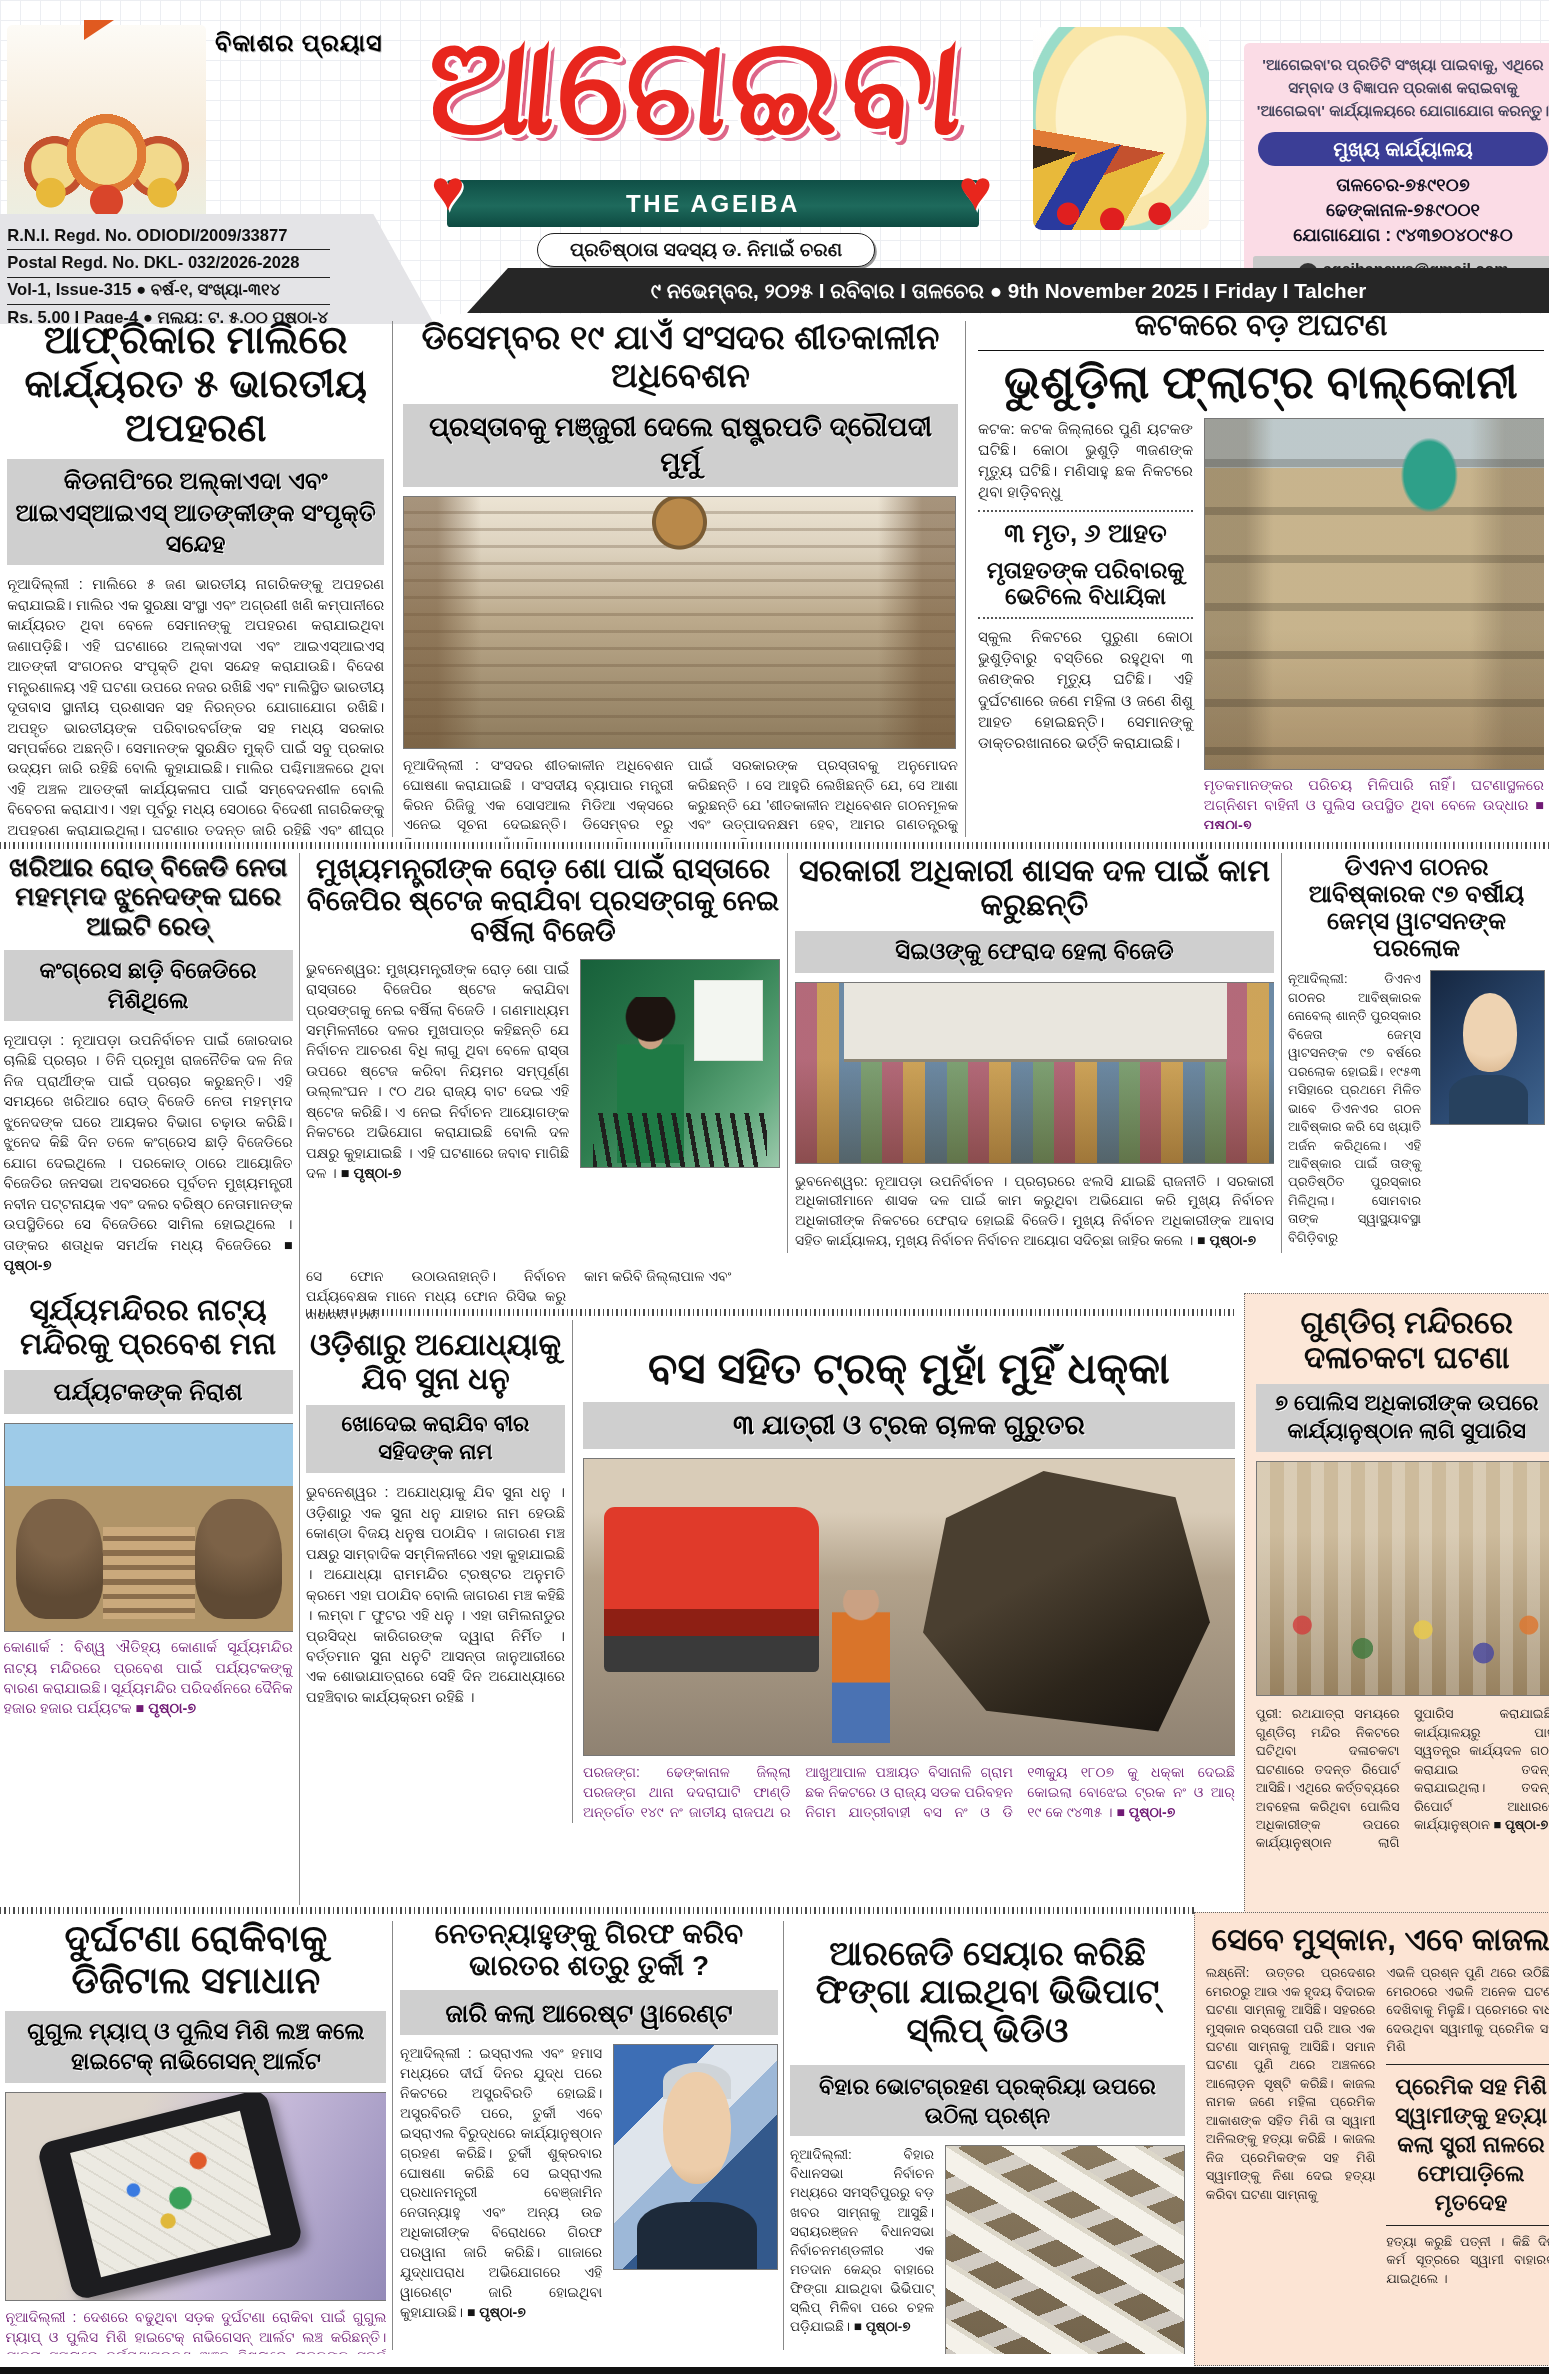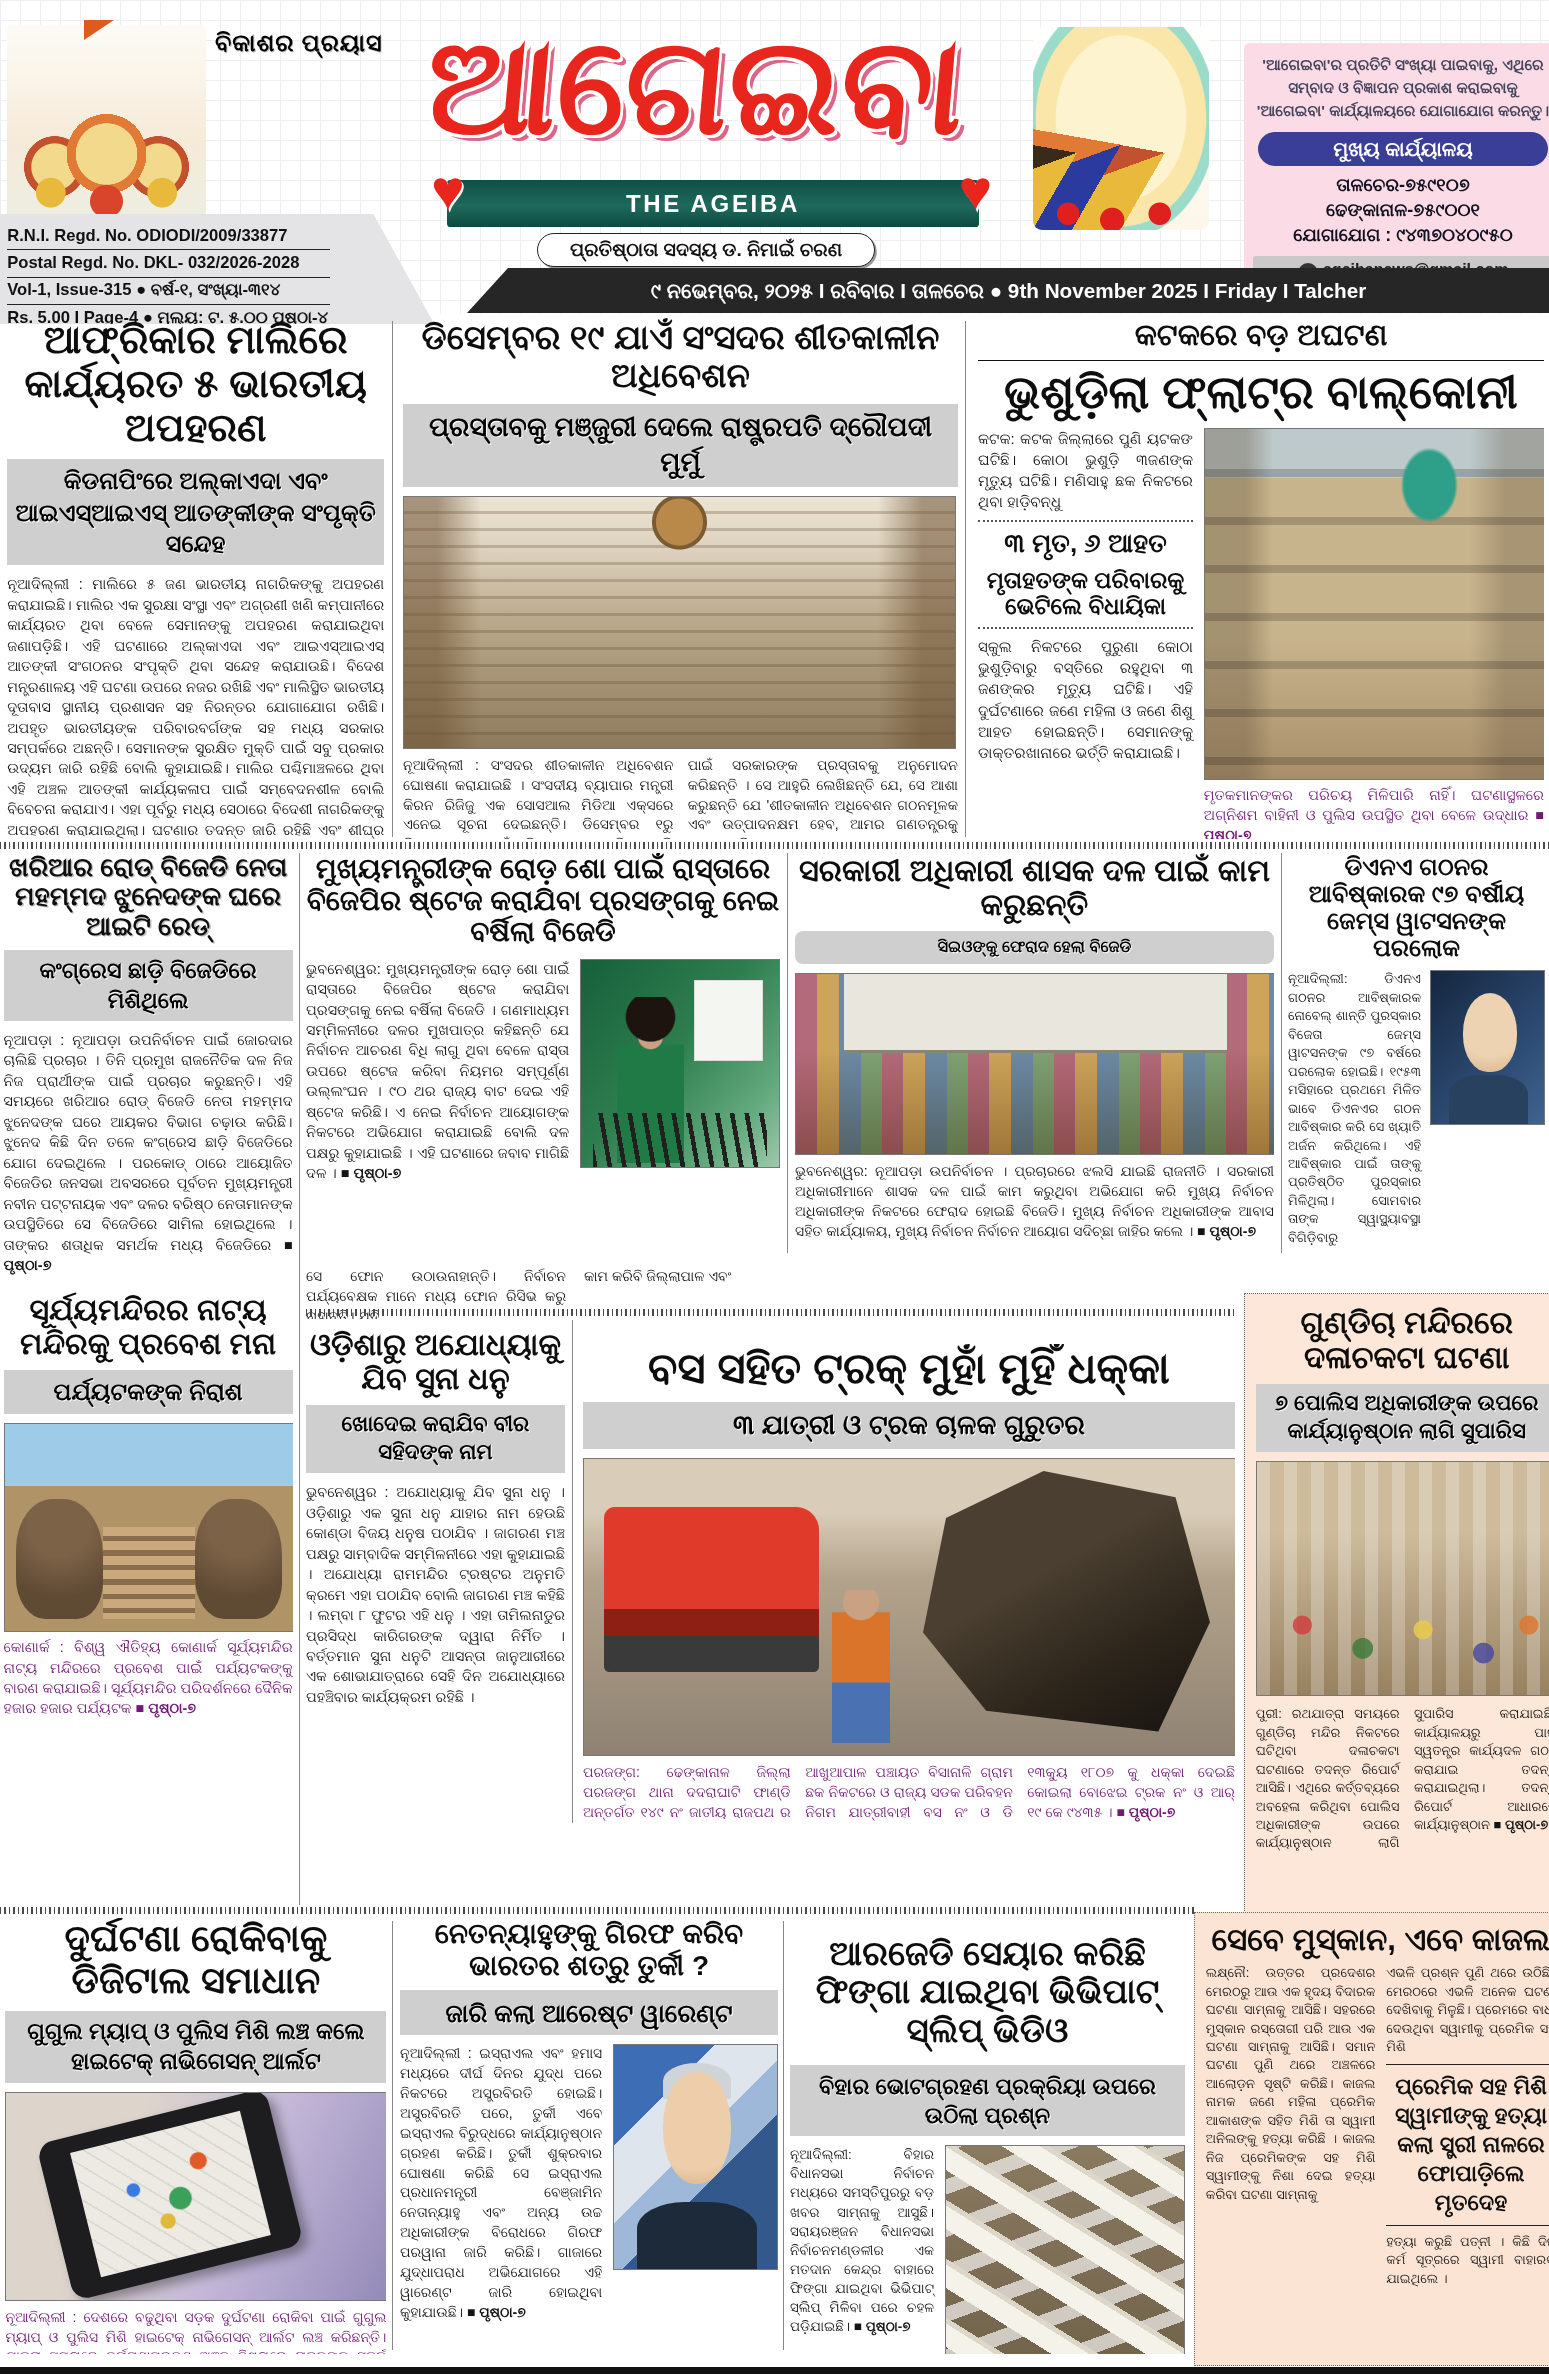--- a/index.html
+++ b/index.html
@@ -205,21 +205,21 @@
   <article class="story" style="left:403px;top:318px;width:555px;height:521px;">
     <h1 class="hl" style="font-size:34px;margin:0;">ଡିସେମ୍ବର ୧୯ ଯାଏଁ ସଂସଦର ଶୀତକାଳୀନ ଅଧିବେଶନ</h1>
     <div class="subhead" style="font-size:27px;">ପ୍ରସ୍ତାବକୁ ମଞ୍ଜୁରୀ ଦେଲେ ରାଷ୍ଟ୍ରପତି ଦ୍ରୌପଦୀ ମୁର୍ମୁ</div>
     <div class="photo ph-parliament" style="width:551px;height:251px;"></div>
     <div style="display:flex;gap:14.4px;margin-top:7.2px;">
       <p class="body-text" style="font-size:14px;margin:0;flex:1;">ନୂଆଦିଲ୍ଲୀ : ସଂସଦର ଶୀତକାଳୀନ ଅଧିବେଶନ ଘୋଷଣା କରାଯାଇଛି । ସଂସଦୀୟ ବ୍ୟାପାର ମନ୍ତ୍ରୀ କିରନ ରିଜିଜୁ ଏକ ସୋସଆଲ ମିଡିଆ ଏକ୍ସରେ ଏନେଇ ସୂଚନା ଦେଇଛନ୍ତି। ଡିସେମ୍ବର ୧ରୁ ଡିସେମ୍ବର ୧୯ ଯାଏଁ ଏହି ଅଧିବେଶନ ଚାଲିବ ବୋଲି ରିଜିଜୁ କହିଛନ୍ତି । ରିଜିଜୁ ପୋଷ୍ଟ କରି ଛନ୍ତି ଯେ, ରାଷ୍ଟ୍ରପତି ଦ୍ରୌପଦୀ ମୁର୍ମୁ ଶୀତକାଳୀନ ଅଧିବେଶନ</p>
       <p class="body-text" style="font-size:14px;margin:0;flex:1;"><span>ପାଇଁ ସରକାରଙ୍କ ପ୍ରସ୍ତାବକୁ ଅନୁମୋଦନ କରିଛନ୍ତି । ସେ ଆହୁରି ଲେଖିଛନ୍ତି ଯେ, ସେ ଆଶା କରୁଛନ୍ତି ଯେ 'ଶୀତକାଳୀନ ଅଧିବେଶନ ଗଠନମୂଳକ ଏବଂ ଉତ୍ପାଦନକ୍ଷମ ହେବ, ଆମର ଗଣତନ୍ତ୍ରକୁ ସୁଦୃଢ଼ କରିବ ଏବଂ ଲୋକଙ୍କ ଆକାଂକ୍ଷା ପୂରଣ କରିବ।' ସଂସଦର ଏହି ଅଧିବେଶନ ଅନ୍ୟ ଅଧିବେଶନ ତୁଳନାରେ</span> </p>
     </div>
   </article>
 
-  <article class="story" style="left:978px;top:318px;width:566px;height:521px;">
+  <article class="story" style="left:978px;top:308px;width:566px;height:521px;">
     <div class="kicker" style="font-size:30px;border-bottom:1.8px solid #111;padding-bottom:7.2px;">କଟକରେ ବଡ଼ ଅଘଟଣ</div>
     <h1 class="hl" style="font-size:46px;margin:5.4px 0 9px;">ଭୁଶୁଡ଼ିଲା ଫ୍ଲାଟ୍‌ର ବାଲ୍‌କୋନୀ</h1>
     <div style="display:flex;gap:10.8px;">
       <div style="width:215px;">
         <p class="body-text" style="font-size:15px;margin:0;">କଟକ: କଟକ ଜିଲ୍ଲାରେ ପୁଣି ୟଟକଙ ଘଟିଛି। କୋଠା ଭୁଶୁଡ଼ି ୩ଜଣଙ୍କ ମୃତ୍ୟୁ ଘଟିଛି। ମଣିସାହୁ ଛକ ନିକଟରେ ଥିବା ହାଡ଼ିବନ୍ଧୁ</p>
         <div class="dotline"></div>
         <div class="hl" style="font-size:26px;">୩ ମୃତ, ୬ ଆହତ</div>
         <div class="hl" style="font-size:23px;margin-top:9px;">ମୃତାହତଙ୍କ ପରିବାରକୁ ଭେଟିଲେ ବିଧାୟିକା</div>
         <div class="dotline"></div>
         <p class="body-text" style="font-size:15px;margin:0;">ସ୍କୁଲ ନିକଟରେ ପୁରୁଣା କୋଠା ଭୁଶୁଡ଼ିବାରୁ ବସ୍ତିରେ ରହୁଥିବା ୩ ଜଣଙ୍କର ମୃତ୍ୟୁ ଘଟିଛି। ଏହି ଦୁର୍ଘଟଣାରେ ଜଣେ ମହିଳା ଓ ଜଣେ ଶିଶୁ ଆହତ ହୋଇଛନ୍ତି। ସେମାନଙ୍କୁ ଡାକ୍ତରଖାନାରେ ଭର୍ତ୍ତି କରାଯାଇଛି।</p>
@@ -261,21 +261,21 @@
       <div class="photo ph-green" style="width:198px;height:207px;flex:none;">
         <div class="sign"></div>
         <div class="person"></div>
         <div class="mics"></div>
       </div>
     </div>
   </article>
 
   <article class="story" style="left:795px;top:853px;width:479px;height:395px;">
     <h1 class="hl" style="font-size:30.5px;margin:0;">ସରକାରୀ ଅଧିକାରୀ ଶାସକ ଦଳ ପାଇଁ କାମ କରୁଛନ୍ତି</h1>
-    <div class="subhead" style="font-size:16px;border-radius:8px;">ସିଇଓଙ୍କୁ ଫେରାଦ ହେଲା ବିଜେଡି</div>
+    <div class="subhead" style="font-size:23px;">ସିଇଓଙ୍କୁ ଫେରାଦ ହେଲା ବିଜେଡି</div>
     <div class="photo ph-group" style="width:100%;height:180px;">
         <div class="bld"></div>
       </div>
     <p class="body-text" style="font-size:14px;margin:7.2px 0 0;"><span>ଭୁବନେଶ୍ୱର: ନୂଆପଡ଼ା ଉପନିର୍ବାଚନ । ପ୍ରଚାରରେ ଝଲସି ଯାଇଛି ରାଜନୀତି । ସରକାରୀ ଅଧିକାରୀମାନେ ଶାସକ ଦଳ ପାଇଁ କାମ କରୁଥିବା ଅଭିଯୋଗ କରି ମୁଖ୍ୟ ନିର୍ବାଚନ ଅଧିକାରୀଙ୍କ ନିକଟରେ ଫେରାଦ ହୋଇଛି ବିଜେଡି। ମୁଖ୍ୟ ନିର୍ବାଚନ ଅଧିକାରୀଙ୍କ ଆବାସ ସହିତ କାର୍ଯ୍ୟାଳୟ, ମୁଖ୍ୟ ନିର୍ବାଚନ ନିର୍ବାଚନ ଆୟୋଗ ସଦିଚ୍ଛା ଜାହିର କଲେ ।</span> <span class="pgref">■ ପୃଷ୍ଠା-୭</span></p>
   </article>
 
   <article class="story" style="left:1288px;top:853px;width:257px;height:395px;">
     <h1 class="hl" style="font-size:24px;margin:0;">ଡିଏନଏ ଗଠନର ଆବିଷ୍କାରକ ୯୭ ବର୍ଷୀୟ ଜେମ୍ସ ୱାଟସନଙ୍କ ପରଲୋକ</h1>
     <div style="display:flex;gap:9px;margin-top:9px;">
       <p class="body-text" style="font-size:13px;margin:0;flex:1;"><span>ନୂଆଦିଲ୍ଲୀ: ଡିଏନଏ ଗଠନର ଆବିଷ୍କାରକ ନୋବେଲ୍ ଶାନ୍ତି ପୁରସ୍କାର ବିଜେତା ଜେମ୍ସ ୱାଟସନଙ୍କ ୯୭ ବର୍ଷରେ ପରଲୋକ ହୋଇଛି। ୧୯୫୩ ମସିହାରେ ପ୍ରଥମେ ମିଳିତ ଭାବେ ଡିଏନଏର ଗଠନ ଆବିଷ୍କାର କରି ସେ ଖ୍ୟାତି ଅର୍ଜନ କରିଥିଲେ। ଏହି ଆବିଷ୍କାର ପାଇଁ ତାଙ୍କୁ ପ୍ରତିଷ୍ଠିତ ପୁରସ୍କାର ମିଳିଥିଲା। ସୋମବାର ତାଙ୍କ ସ୍ୱାସ୍ଥ୍ୟାବସ୍ଥା ବିଗିଡ଼ିବାରୁ ଡାକ୍ତରଖାନାରେ ଭର୍ତ୍ତି କରାଯାଇଥିଲା। ସେଠାରେ ସେ ଶେଷ ନିଃଶ୍ୱାସ ତ୍ୟାଗ କରିଥିବା ପରିବାର ସୂତ୍ରରୁ ଜଣାପଡ଼ିଛି। ମୃତ୍ୟୁ ଖବର ପ୍ରଚାର ହେବା ପରେ ବିଜ୍ଞାନ ଜଗତରେ ଶୋକର ଛାୟା ଖେଳିଯାଇଛି। ୨୪ ଘଣ୍ଟା ଧରା ।</span> </p>

